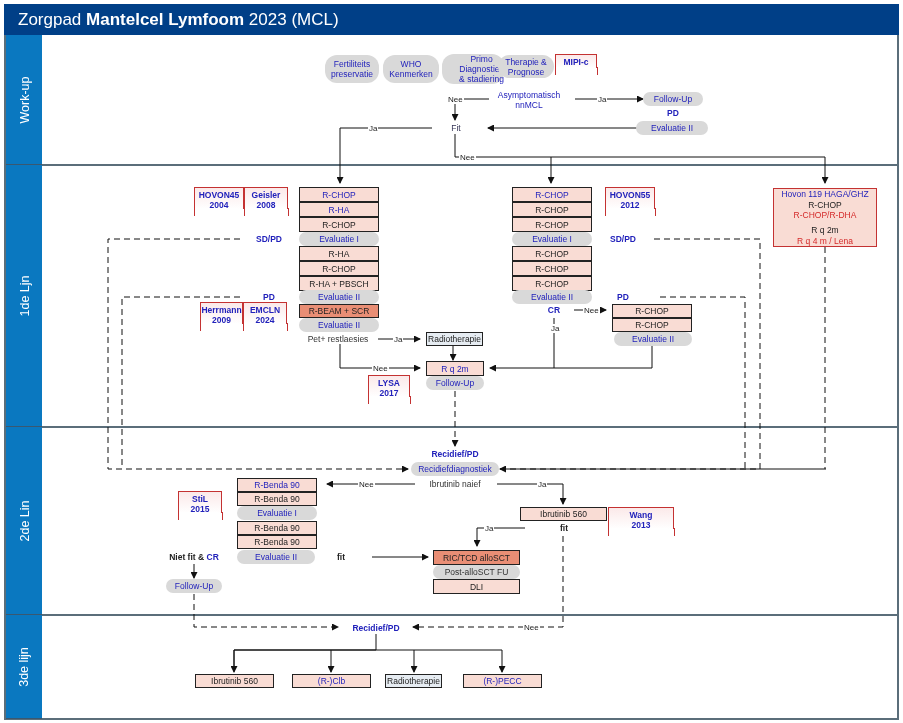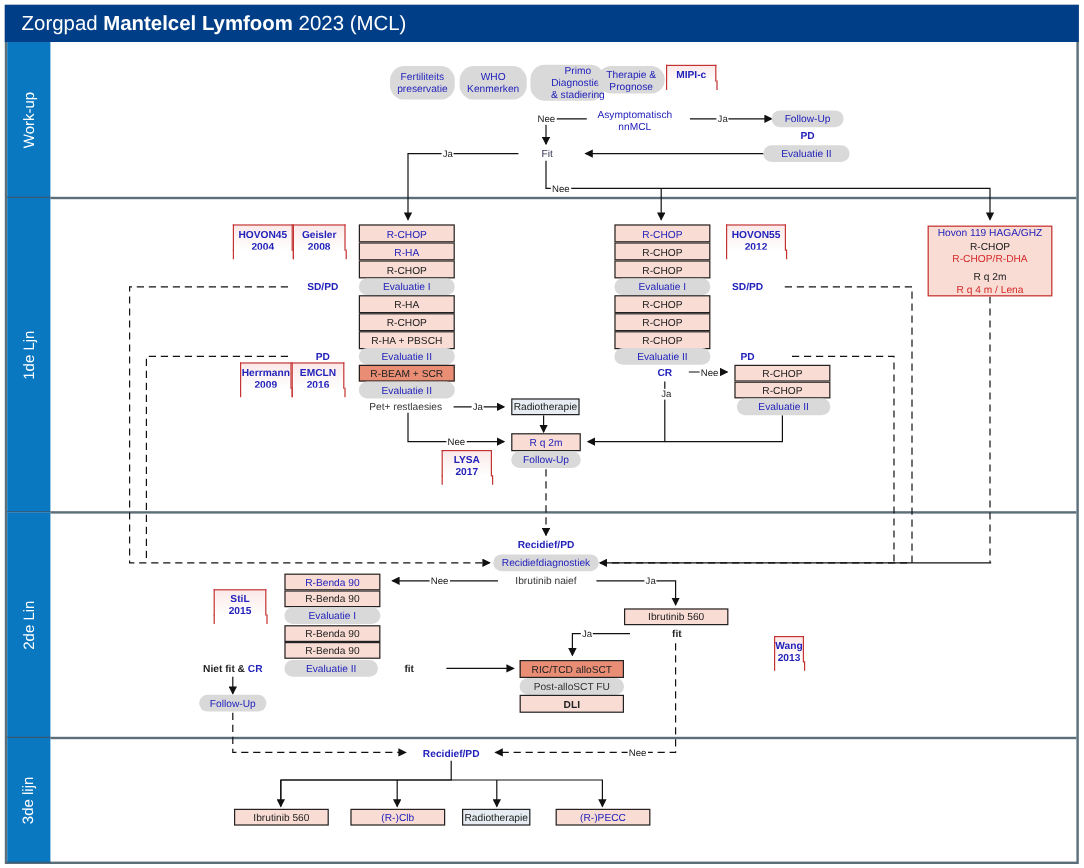--- a/index.html
+++ b/index.html
@@ -172,21 +172,21 @@
   </div>
 <div class="node diamond" style="left:240px;top:233px;width:58px;height:12px;">
     <span>SD/PD</span>
   </div>
 <div class="node diamond" style="left:240px;top:291px;width:58px;height:12px;">
     <span>PD</span>
   </div>
 <div class="ref" style="left:200px;top:302px;width:43px;height:22px;"><span style="white-space:pre">Herrmann
 2009</span></div>
 <div class="ref" style="left:243px;top:302px;width:44px;height:22px;"><span style="white-space:pre">EMCLN
-2016</span></div>
+2024</span></div>
 <div class="node diamond plain" style="left:296px;top:333px;width:84px;height:12px;">
     <span>Pet+ restlaesies</span>
   </div>
 <span class="lbl" style="left:393px;top:335px;">Ja</span>
 <div class="node box-gray" style="left:426px;top:332px;width:57px;height:14px;">
     <span>Radiotherapie</span>
   </div>
 <span class="lbl" style="left:372px;top:364px;">Nee</span>
 <div class="node box blue" style="left:426px;top:361px;width:58px;height:15px;">
     <span>R q 2m</span>
@@ -295,30 +295,30 @@
     <span>fit</span>
   </div>
 
 <div class="node box" style="left:520px;top:507px;width:87px;height:14px;">
     <span>Ibrutinib 560</span>
   </div>
 <div class="node diamond" style="left:530px;top:522px;width:68px;height:12px;color:#222;">
     <span>fit</span>
   </div>
 <span class="lbl" style="left:484px;top:524px;">Ja</span>
-<div class="ref" style="left:645px;top:507px;width:25px;height:22px;margin-top:23px;"><span style="white-space:pre">Wang
+<div class="ref" style="left:608px;top:507px;width:66px;height:22px;"><span style="white-space:pre">Wang
 2013</span></div>
 
 <div class="node box-dark" style="left:433px;top:550px;width:87px;height:15px;">
     <span>RIC/TCD alloSCT</span>
   </div>
 <div class="node pill-sm" style="left:433px;top:565px;width:87px;height:14px;color:#333;">
     <span>Post-alloSCT FU</span>
   </div>
-<div class="node box" style="left:433px;top:579px;width:87px;height:15px;font-weight:bold;">
+<div class="node box" style="left:433px;top:579px;width:87px;height:15px;">
     <span>DLI</span>
   </div>
 
 <div class="node diamond" style="left:340px;top:621px;width:72px;height:13px;">
     <span>Recidief/PD</span>
   </div>
 <span class="lbl" style="left:523px;top:623px;">Nee</span>
 <div class="node box" style="left:195px;top:674px;width:79px;height:14px;">
     <span>Ibrutinib 560</span>
   </div>

